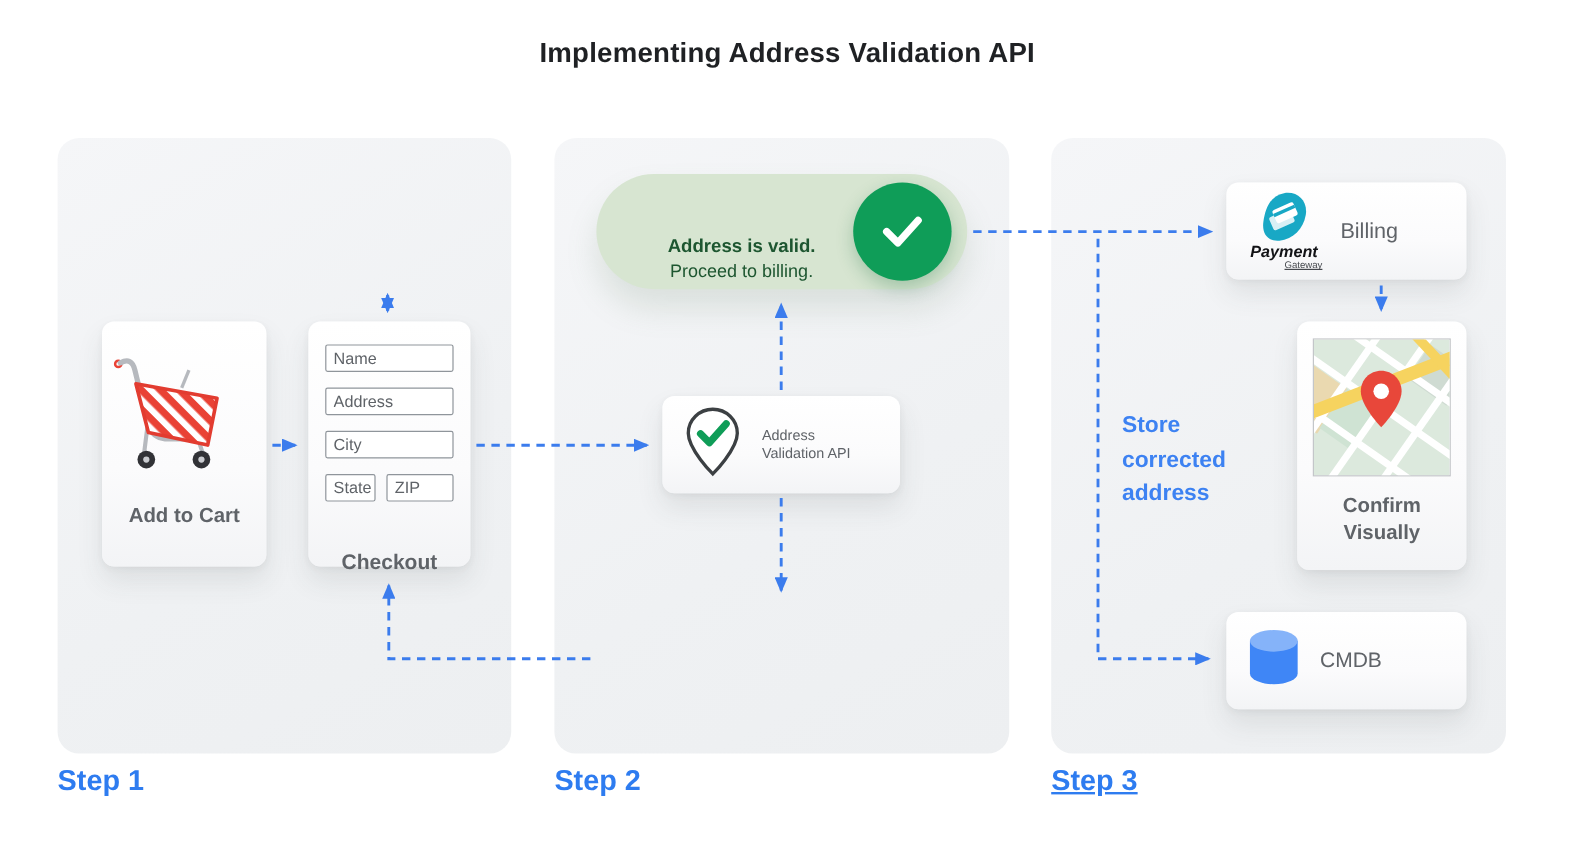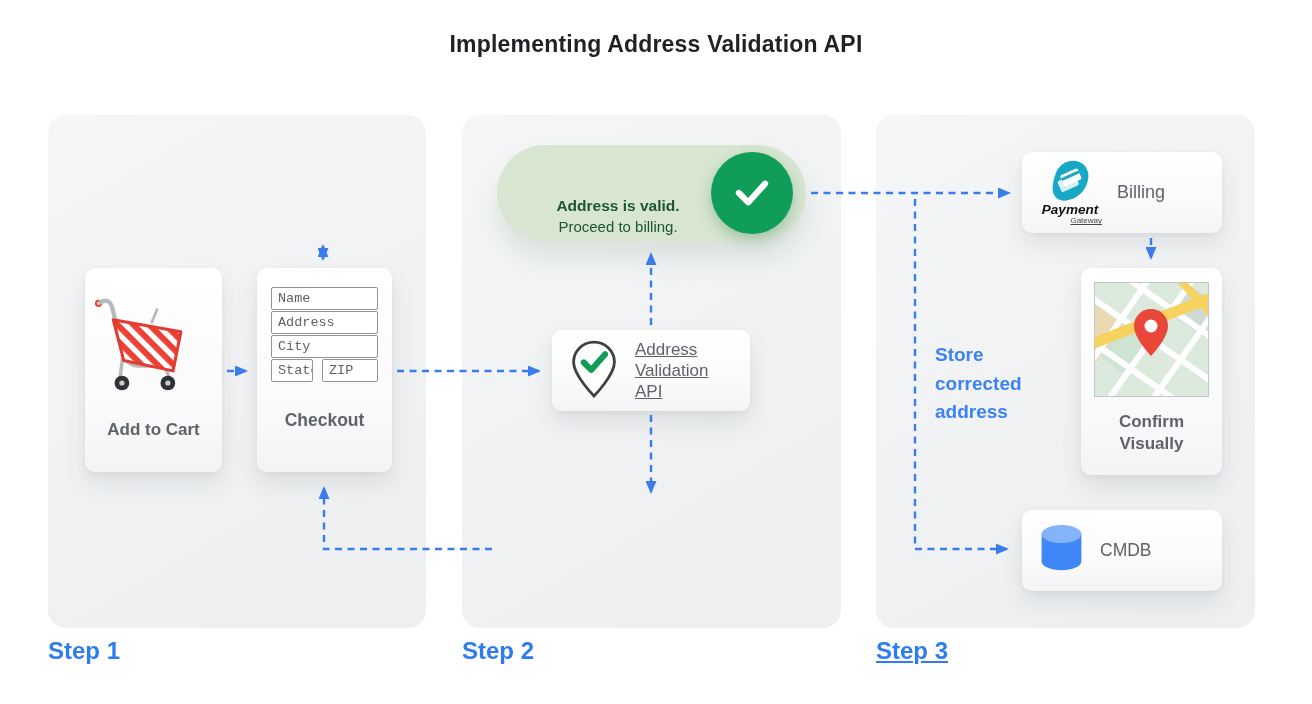--- a/index.html
+++ b/index.html
@@ -27,23 +27,23 @@
   
   #autocomplete-card{left:196px;top:152px;width:198px;height:81px;}
   #autocomplete-card .card-label{max-width:110px;}
 
   #cart-card{left:85px;top:268px;width:137px;height:204px;display:flex;flex-direction:column;}
   #cart-card svg{margin-top:24px;}
   .big-label{font-weight:700;font-size:17px;color:#5f6368;text-align:center;}
   #cart-card .big-label{margin-top:auto;margin-bottom:32px;}
 
   #checkout-card{left:257px;top:268px;width:135px;height:204px;box-sizing:border-box;padding:19px 14px 0;}
-  .form-input{display:block;width:100%;height:23px;box-sizing:border-box;margin-bottom:1px;
+  .form-input{display:block;width:100%;height:23px;box-sizing:border-box;margin-bottom:13px;
               border:1.4px solid #8f959b;border-radius:2px;background:#fff;
-              font-family:Liberation Mono, monospace;font-size:13.5px;color:#5f6368;padding:0 0 0 6px;outline:none;}
+              font-family:Liberation Sans, sans-serif;font-size:13.5px;color:#5f6368;padding:0 0 0 6px;outline:none;}
   .form-input::placeholder{color:#5f6368;opacity:1;}
   .input-row{display:flex;gap:9px;}
   .input-row .form-input.state{width:42px;flex:none;}
   .input-row .form-input.zip{width:56px;flex:none;}
   #checkout-card .big-label{margin-top:27px;font-size:17.5px;}
 
   
   .pill{position:absolute;width:309px;height:96px;border-radius:48px;}
   #valid-pill{left:497px;top:145px;background:#d7e5d1;box-shadow:0 16px 26px rgba(110,140,110,.18);}
   #invalid-pill{left:497px;top:502px;background:#f5d3d0;box-shadow:0 16px 26px rgba(195,115,110,.18);}
@@ -52,21 +52,21 @@
   #valid-pill .pill-text{color:#1d5630;}
   #invalid-pill .pill-text{color:#7d170e;}
   .pill-title{font-weight:700;font-size:15.5px;line-height:1.35;margin-top:48px;}
   .pill-sub{font-size:15px;line-height:1.35;}
   .pill-circle{position:absolute;right:13px;top:7px;width:82px;height:82px;border-radius:50%;
                display:flex;align-items:center;justify-content:center;}
   #valid-pill .pill-circle{background:#0f9d58;box-shadow:0 6px 14px rgba(25,110,60,.28);}
   #invalid-pill .pill-circle{background:#e8473a;box-shadow:0 6px 14px rgba(180,60,50,.28);}
 
   #validation-card{left:552px;top:330px;width:198px;height:81px;}
-  #validation-card .card-label{max-width:118px;font-size:17px;text-decoration:underline;}
+  #validation-card .card-label{max-width:118px;font-size:12px;}
 
   
   #billing-card{left:1022px;top:152px;width:200px;height:81px;}
   .pg-logo{display:flex;flex-direction:column;align-items:center;width:64px;flex:none;}
   .pg-title{font-size:13.5px;font-weight:800;font-style:italic;color:#121316;line-height:1;margin-top:1px;}
   .pg-sub{font-size:8px;color:#45484d;line-height:1;margin-top:1px;align-self:flex-end;margin-right:0;text-decoration:underline;}
 
   #confirm-card{left:1081px;top:268px;width:141px;height:207px;display:flex;flex-direction:column;align-items:center;box-sizing:border-box;padding-top:14px;}
   .map-frame{width:113px;height:113px;border:1px solid #c3c6c9;box-sizing:content-box;flex:none;}
   #confirm-card .big-label{margin-top:auto;margin-bottom:20px;width:84px;line-height:1.3;}

